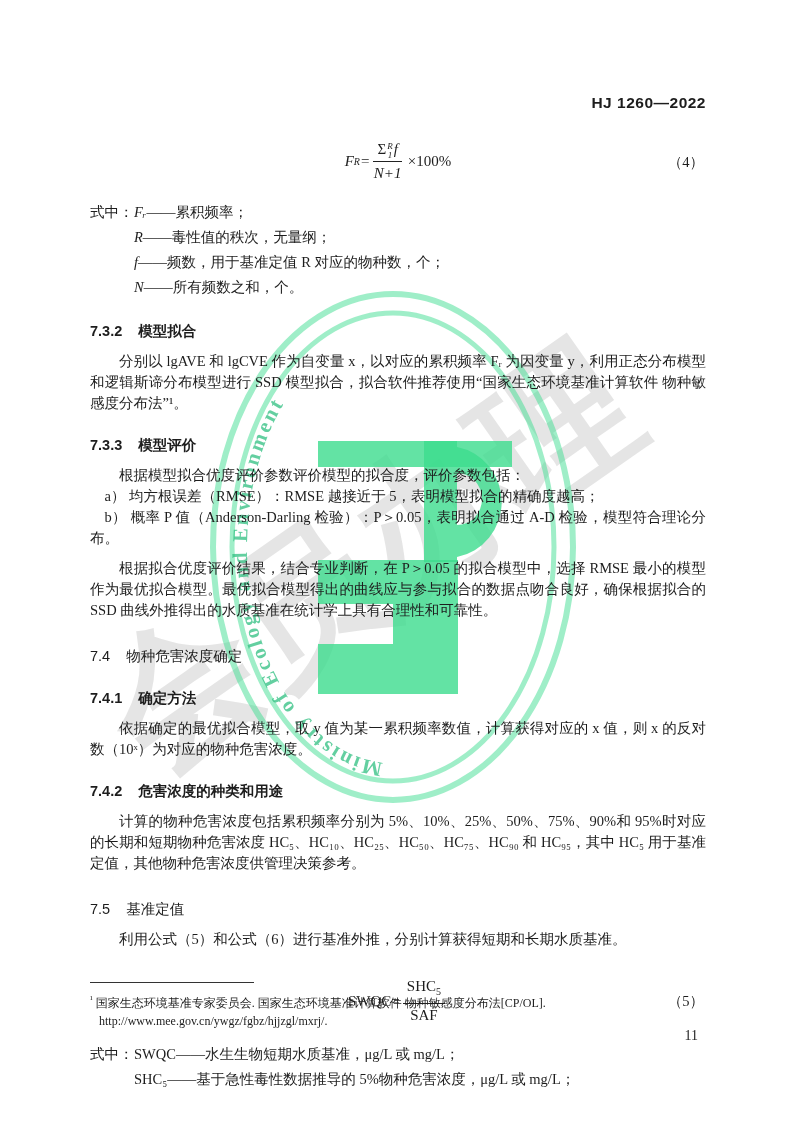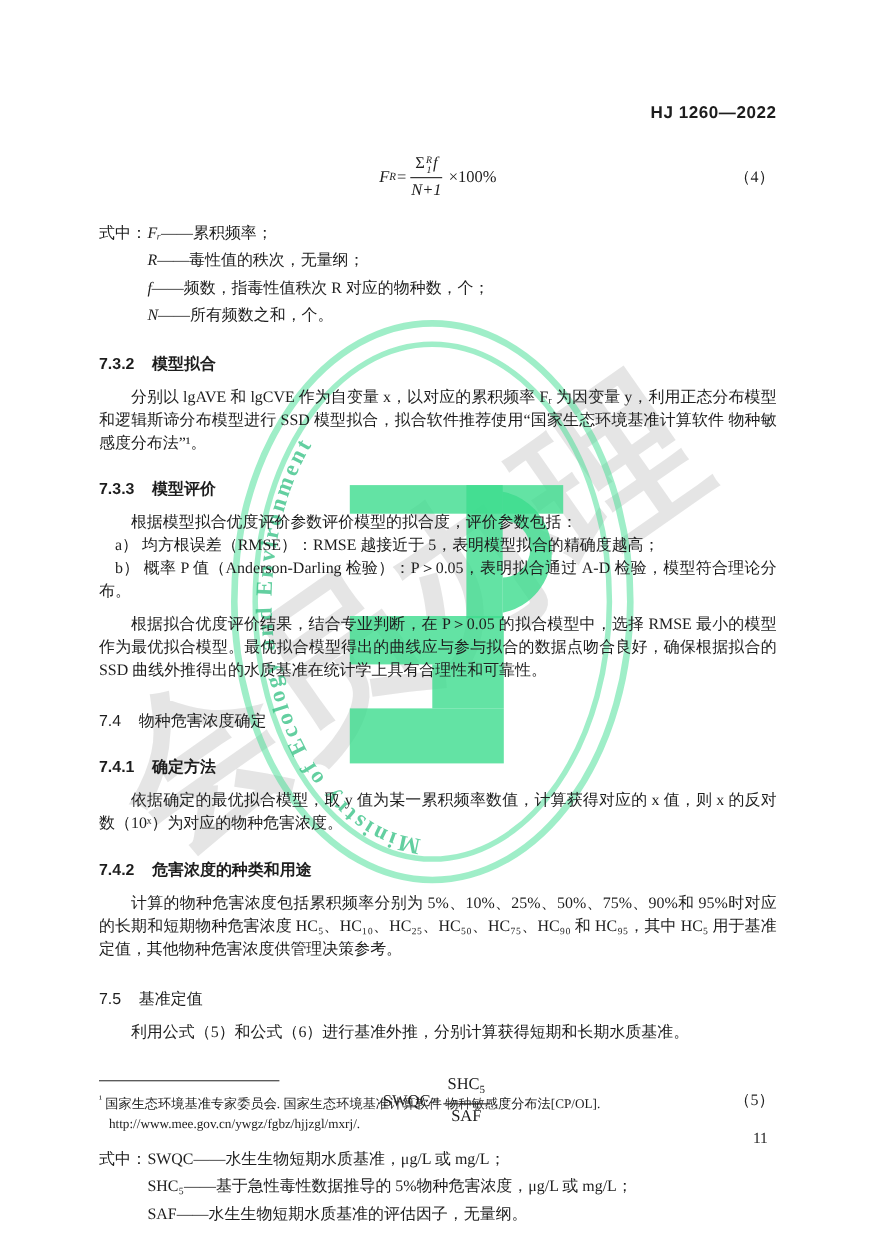--- a/index.html
+++ b/index.html
@@ -82,21 +82,21 @@
         <span class="bot fvar">N+1</span>
       </span>
       <span class="times">×100%</span>
       <span class="tag">（4）</span>
     </div>
 
     <div class="where">
       <span class="wlabel">式中：</span>
       <div><i>Fᵣ</i><span>——累积频率；</span></div>
       <div><i>R</i><span>——毒性值的秩次，无量纲；</span></div>
-      <div><i>f</i><span>——频数，指毒性值秩次 R 对应的物种数，个；</span></div>
+      <div><i>f</i><span>——频数，用于基准定值 R 对应的物种数，个；</span></div>
       <div><i>N</i><span>——所有频数之和，个。</span></div>
     </div>
 
     <div class="h3">
       <span class="hnum">7.3.2</span><span>模型拟合</span>
     </div>
     <p class="para">分别以 lgAVE 和 lgCVE 作为自变量 x，以对应的累积频率 Fᵣ 为因变量 y，利用正态分布模型和逻辑斯谛分布模型进行 SSD 模型拟合，拟合软件推荐使用“国家生态环境基准计算软件  物种敏感度分布法”¹。</p>
 
     <div class="h3">
       <span class="hnum">7.3.3</span><span>模型评价</span>
@@ -131,21 +131,20 @@
         <span class="top"><span>SHC</span><span class="fsub" style="font-style:normal">5</span></span>
         <span class="bot">SAF</span>
       </span>
       <span class="tag">（5）</span>
     </div>
 
     <div class="where">
       <span class="wlabel">式中：</span>
       <div><span class="sym-up">SWQC</span><span>——水生生物短期水质基准，μg/L 或 mg/L；</span></div>
       <div><span class="sym-up">SHC₅</span><span>——基于急性毒性数据推导的 5%物种危害浓度，μg/L 或 mg/L；</span></div>
-      <div><span class="sym-up">SAF</span><span>——水生生物短期水质基准的评估因子，无量纲。</span></div>
     </div>
 
   </div>
 
   <div class="footnote">
     <div class="fn-rule"></div>
     <div><sup>¹</sup> <span>国家生态环境基准专家委员会. 国家生态环境基准计算软件  物种敏感度分布法[CP/OL].</span></div>
     <div class="fn-line2">http://www.mee.gov.cn/ywgz/fgbz/hjjzgl/mxrj/.</div>
   </div>
 

